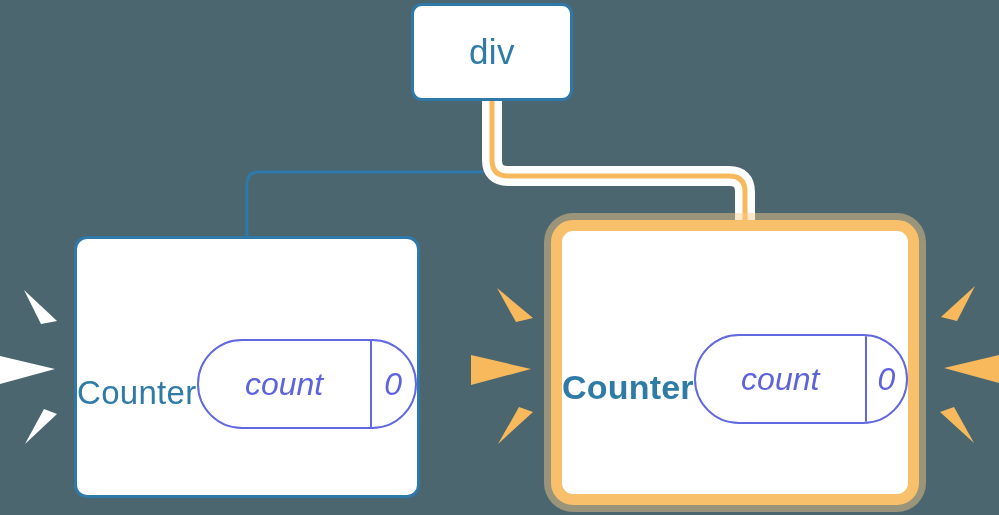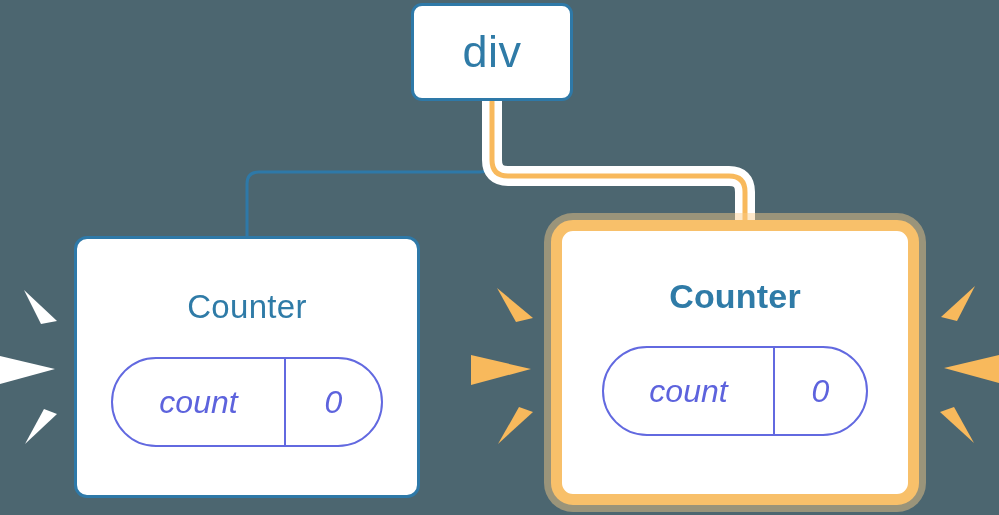--- a/index.html
+++ b/index.html
@@ -38,32 +38,31 @@
     box-sizing: border-box;
     background: #ffffff;
     border: 3px solid #2e79a8;
     border-radius: 11px;
     display: flex;
     align-items: center;
     justify-content: center;
     z-index: 6;
   }
   .node-div .label {
-    font-size: 45px;
+    font-size: 35px;
     color: #2f7ba7;
     letter-spacing: 0.5px;
   }
 
   
   .card {
     position: absolute;
     box-sizing: border-box;
     background: #ffffff;
     display: flex;
-    flex-direction: column;
     align-items: center;
     z-index: 6;
   }
   .card-plain {
     left: 74px;
     top: 236px;
     width: 346px;
     height: 262px;
     border: 3px solid #2e79a8;
     border-radius: 13px;

